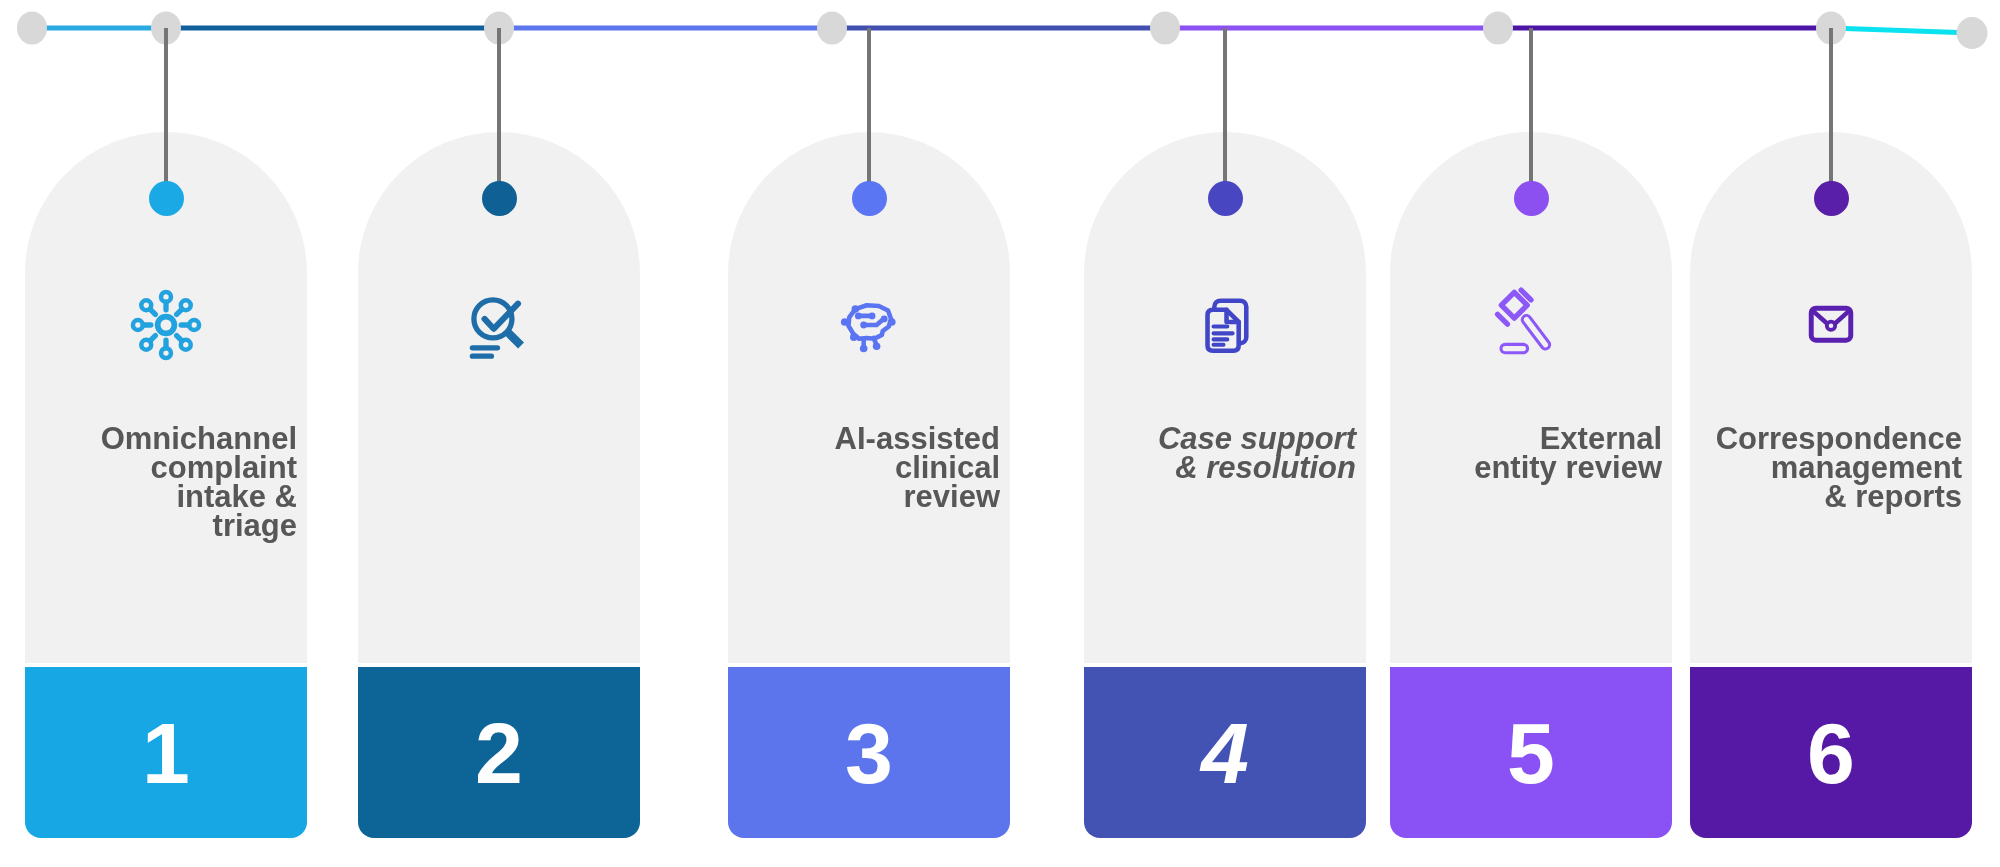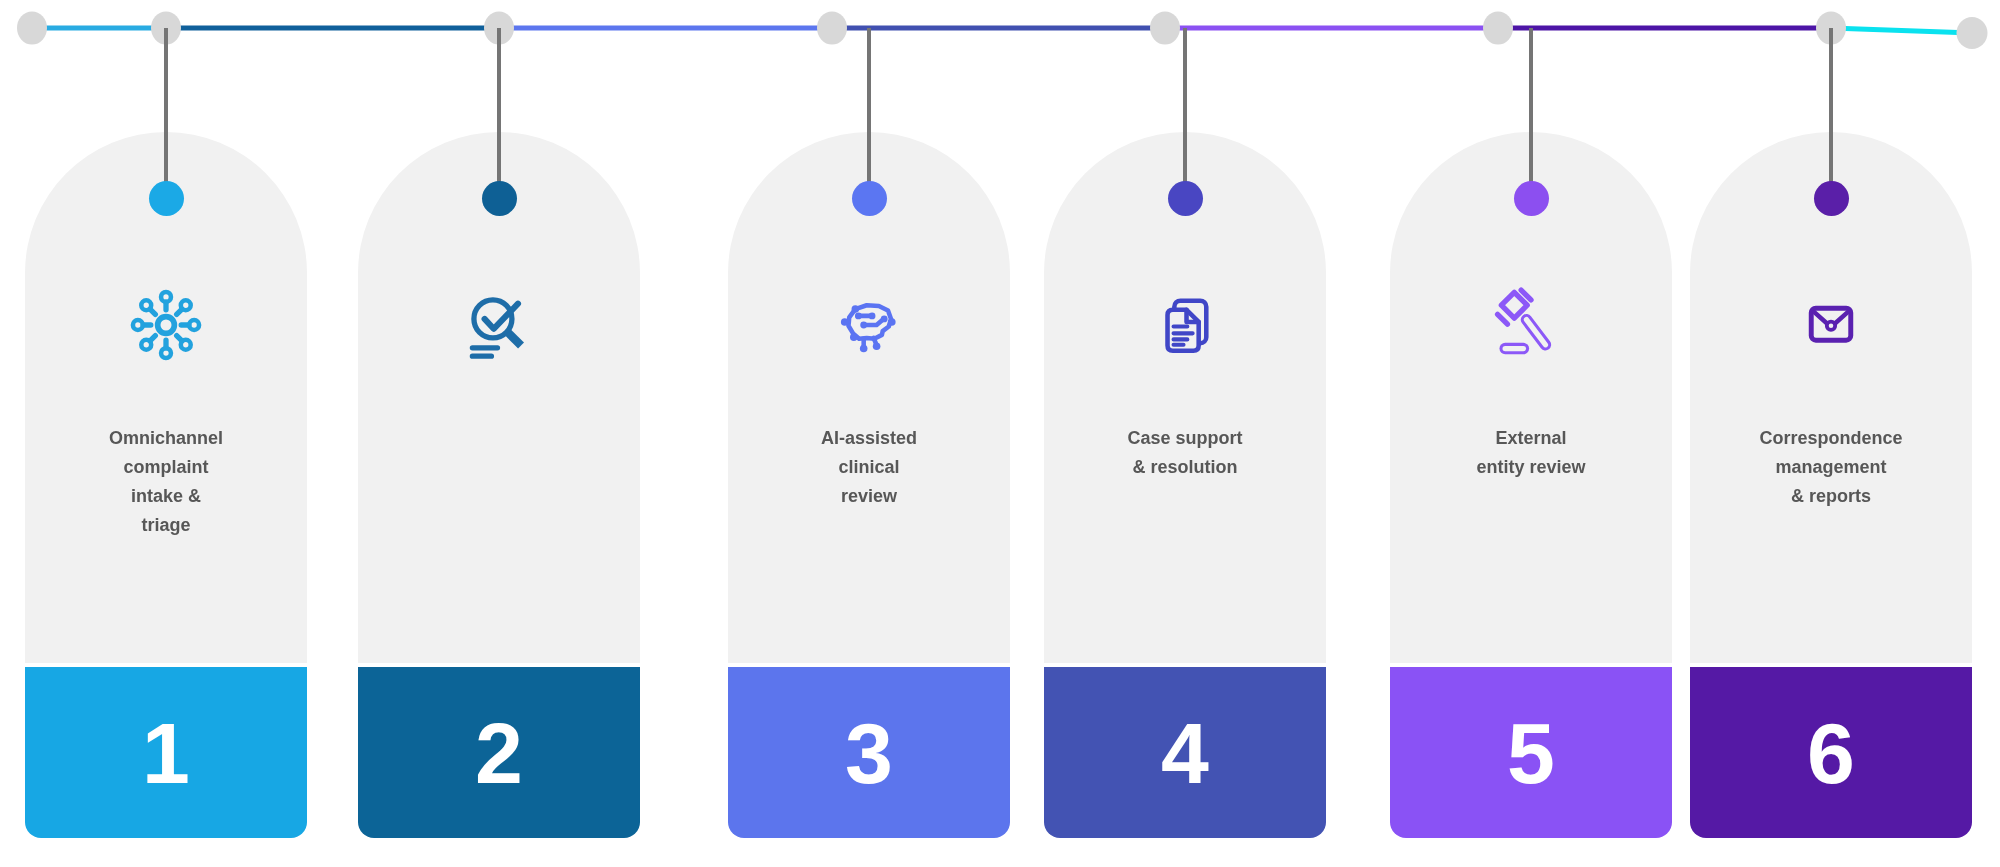--- a/index.html
+++ b/index.html
@@ -26,22 +26,22 @@
   }
   .icon-wrap{position:absolute;left:103px;top:287px;width:76px;height:76px;}
   .icon-svg{width:76px;height:76px;display:block;}
   .icon-svg *{fill:none;stroke:var(--icon);stroke-linecap:round;stroke-linejoin:round;}
   .icon-svg .fl{fill:var(--icon);stroke:none;}
   .icon-svg .bg{fill:#F1F1F1;}
   .icon-svg .inner{stroke:#F1F1F1;}
   .icon-svg .sq{stroke-linecap:butt;}
   .card-title{
     position:absolute;left:10px;top:424px;width:262px;
-    text-align:center;white-space:pre-line;
-    font-size:18px;line-height:29px;font-weight:bold;color:var(--text,#575757);
+    text-align:right;white-space:pre-line;
+    font-size:31px;line-height:29px;font-weight:bold;color:var(--text,#575757);
   }
   .card-footer{
     position:absolute;left:0;top:667px;width:282px;height:171px;
     background:var(--accent);border-radius:0 0 16px 16px;
     display:flex;align-items:center;justify-content:center;
   }
   .step-number{
     color:#ffffff;font-size:86px;font-weight:bold;line-height:1;
   }
 </style>
@@ -135,21 +135,21 @@
       </svg>
     </div>
     <div class="card-title">AI-assisted
 clinical
 review</div>
     <div class="card-footer">
       <span class="step-number">3</span>
     </div>
   </div>
 
-  <div class="step" style="left: 1044px; --accent: #4353B3; --dot: #4946C2; --icon: #4046C7;">
+  <div class="step" style="left: 1084px; font-style: italic; --accent: #4353B3; --dot: #4946C2; --icon: #4046C7;">
     <div class="card-body"></div>
     <div class="connector"></div>
     <div class="step-dot"></div>
     <div class="icon-wrap">
       <svg class="icon-svg" viewBox="0 0 100 100">
         <rect x="36" y="18" width="42" height="56" rx="8" stroke-width="6"></rect>
         <path class="bg" stroke-width="6" d="M52,30 L34,30 Q27,30 27,37 L27,77 Q27,84 34,84 L61,84 Q68,84 68,77 L68,46 Z"></path>
         <path stroke-width="6" d="M52,30 L52,46 L68,46"></path>
         <path stroke-width="5.5" d="M35,52 L53,52 M35,61 L60,61 M35,69 L53,69 M35,76 L48,76"></path>
       </svg>

